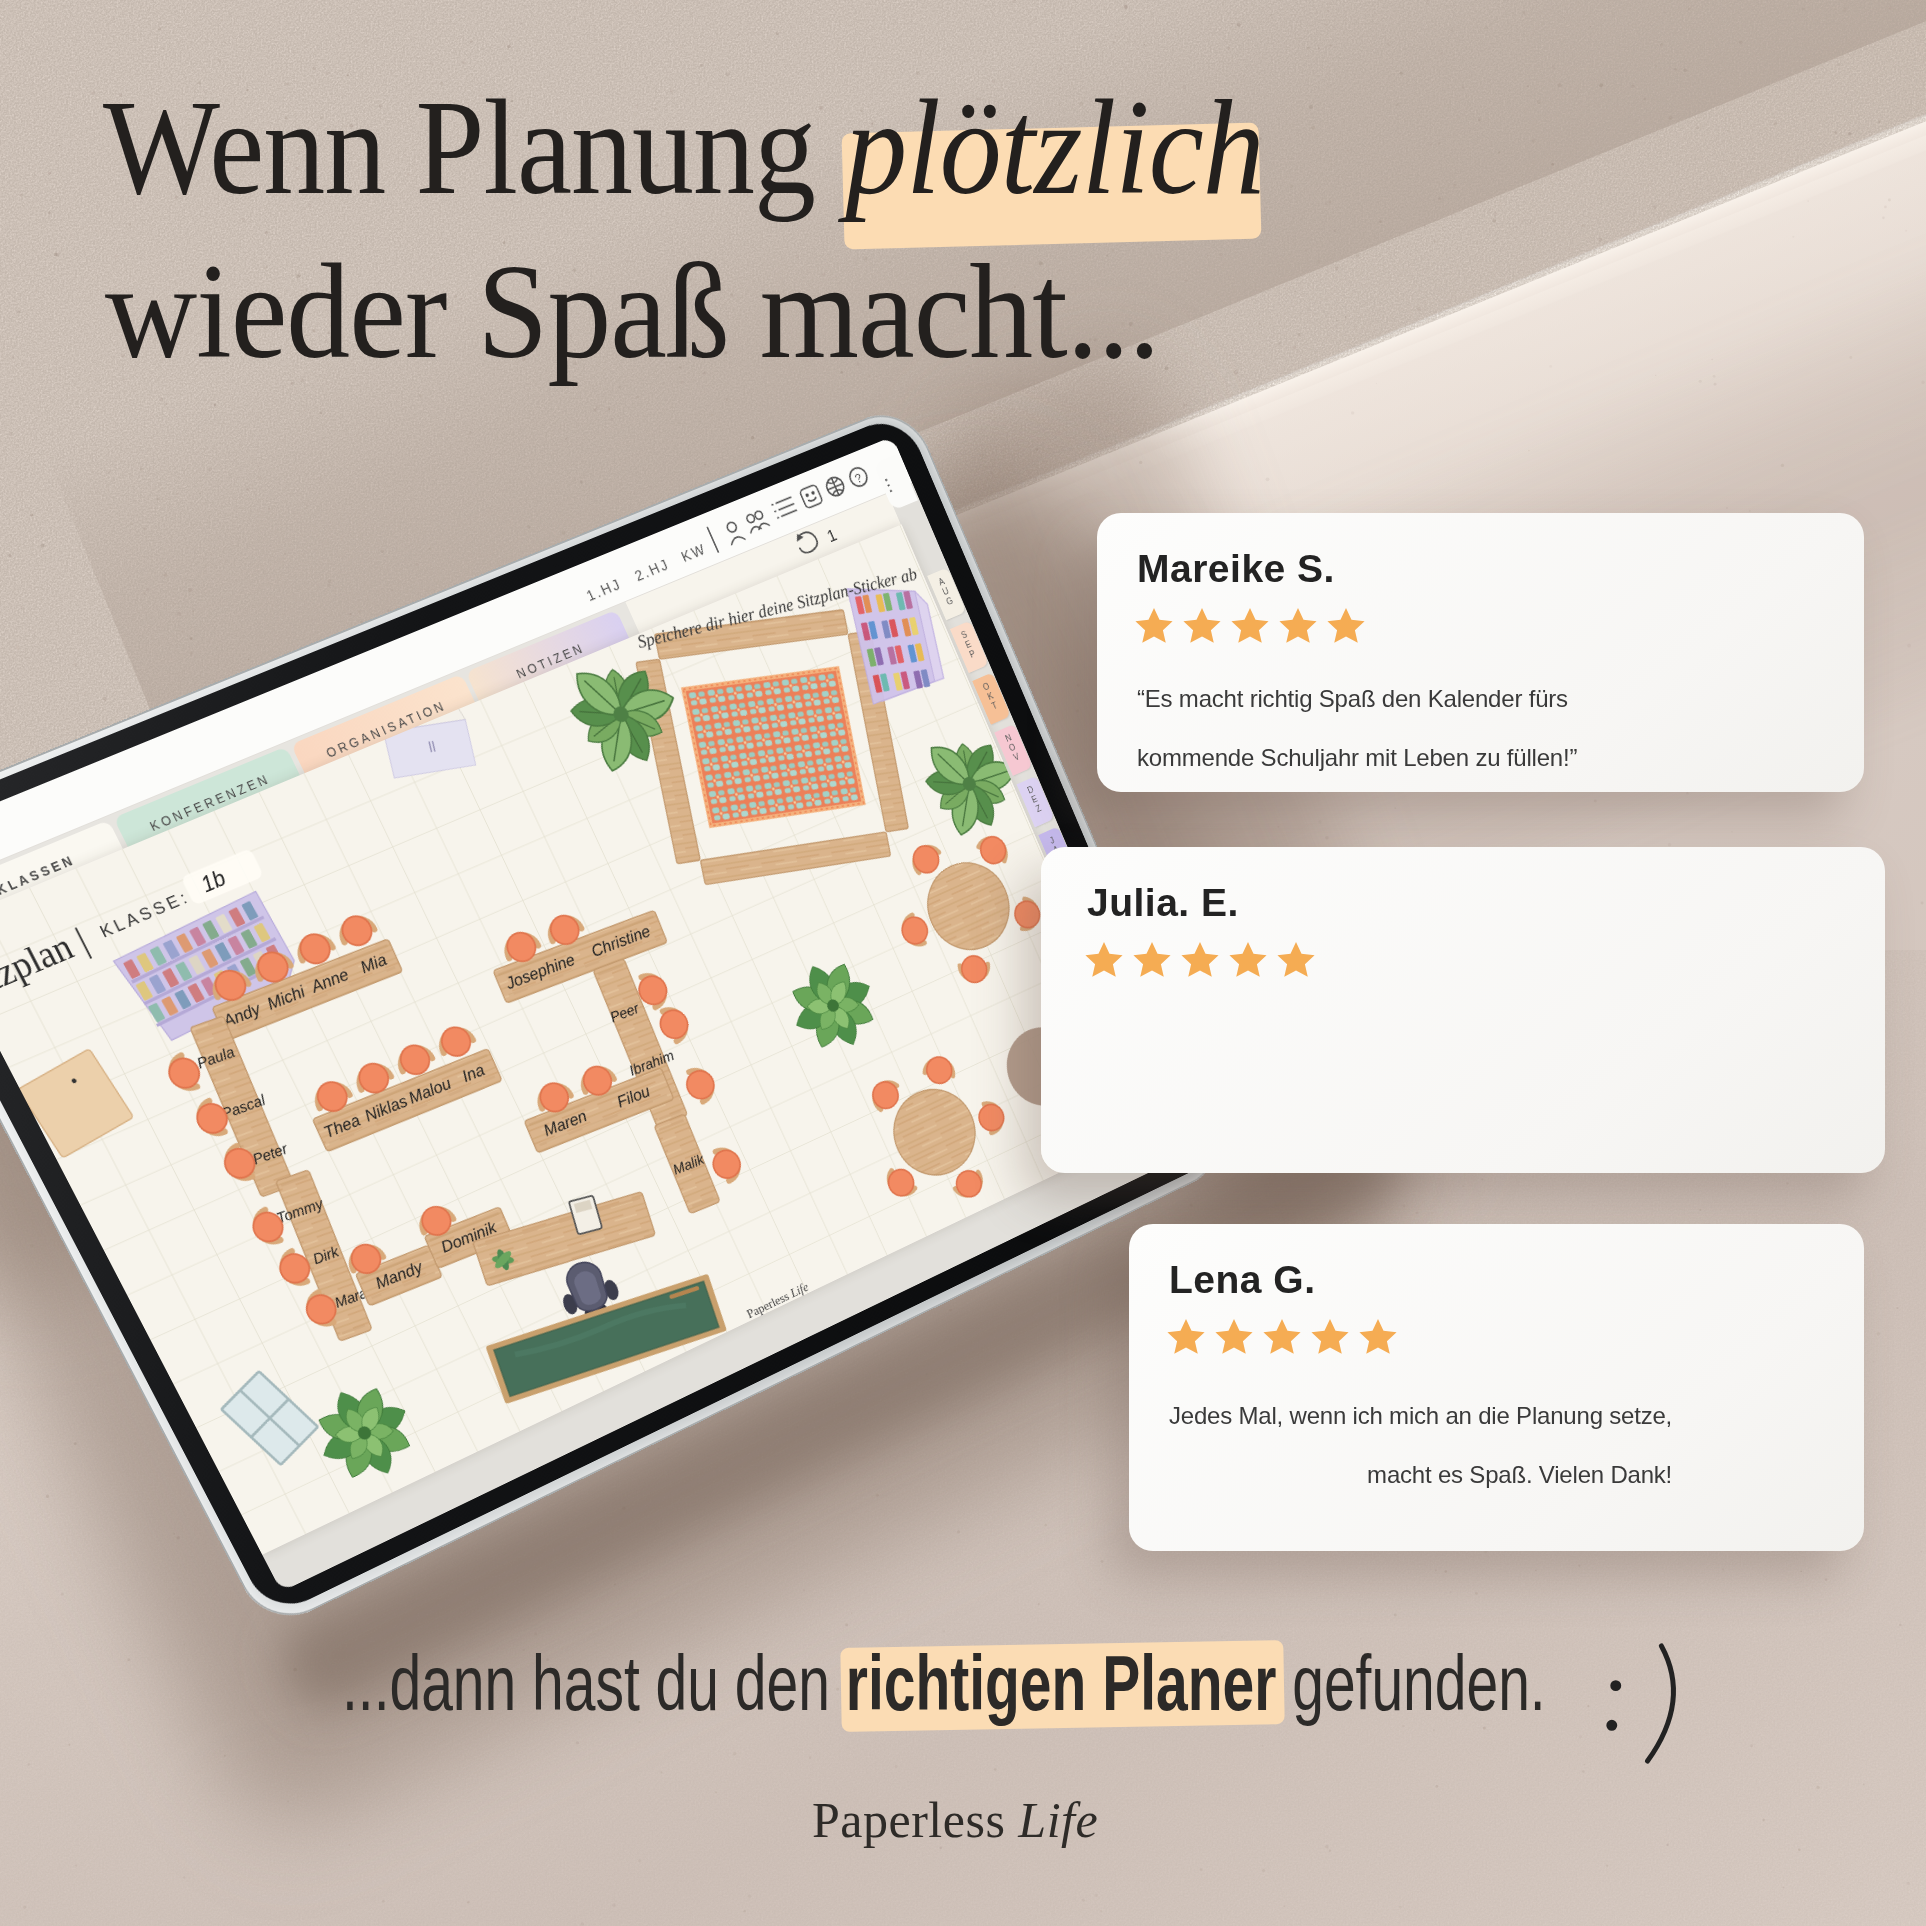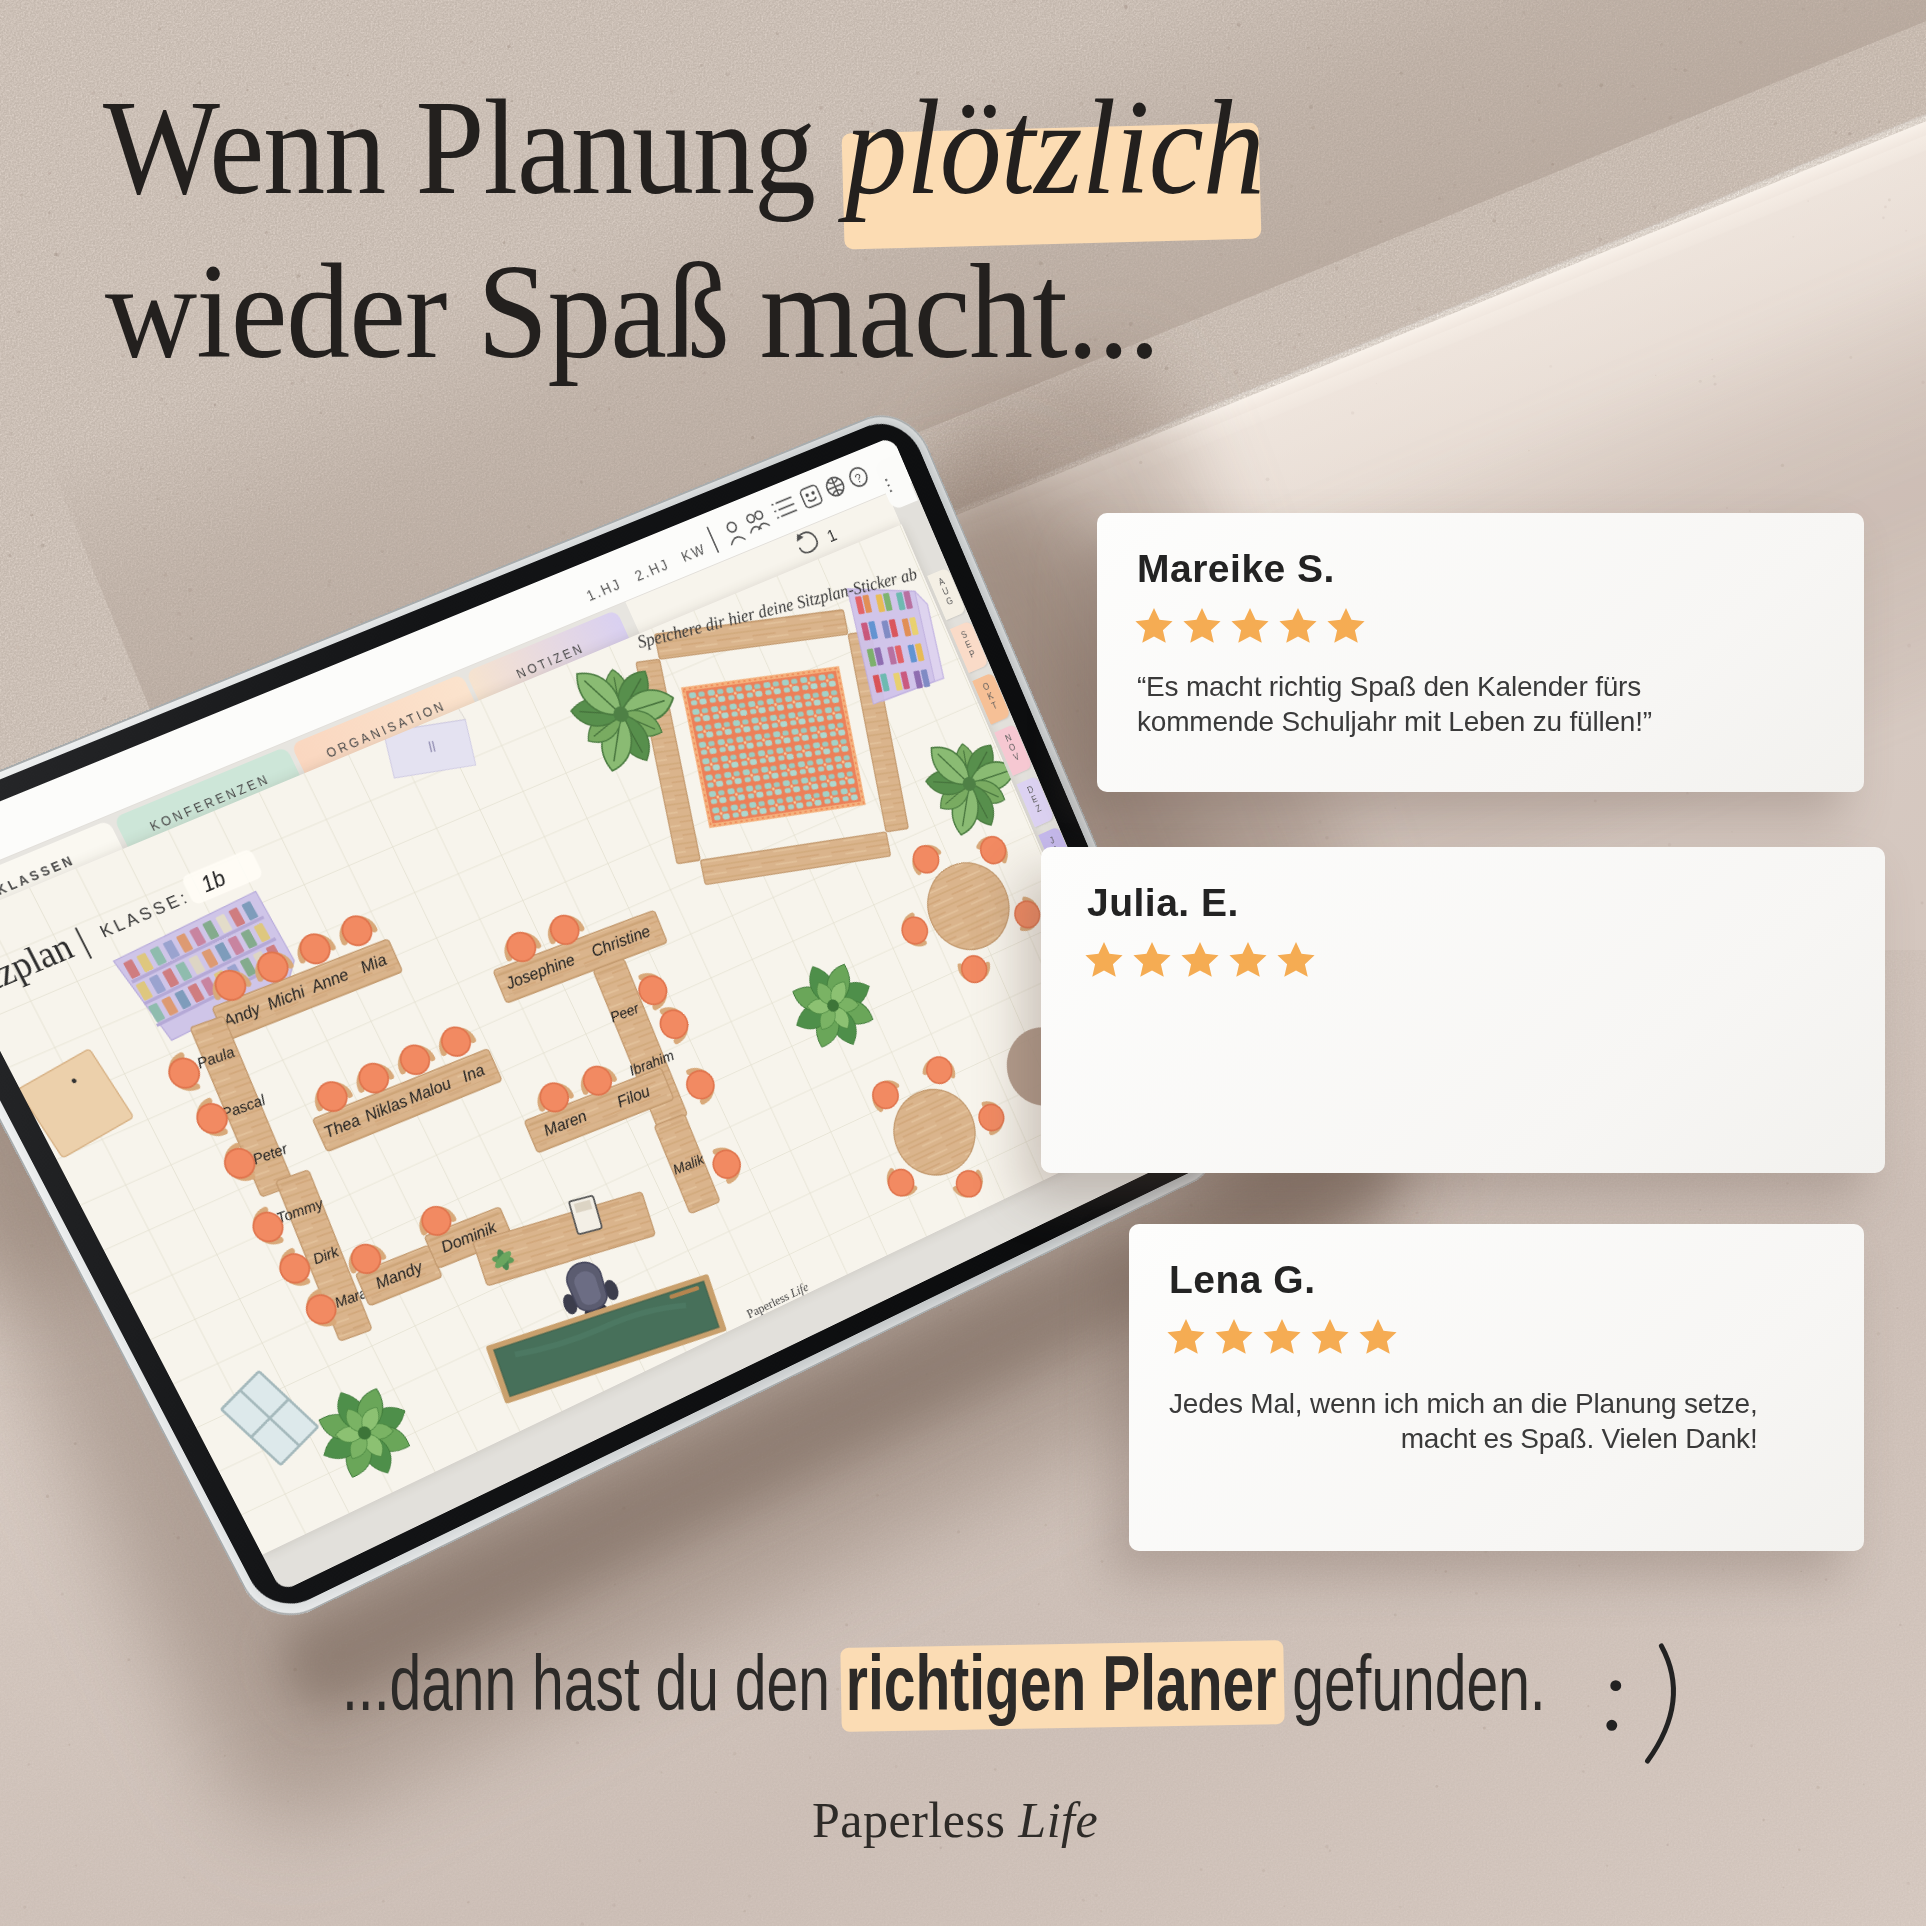--- a/index.html
+++ b/index.html
@@ -33,24 +33,24 @@
 #screen { position:absolute; left:36px; top:30px; width:1255px; height:915px; border-radius:16px; background:#e2e0db; overflow:hidden; }
 #toolbar { position:absolute; left:0; top:0; width:100%; height:57px; background:#fcfcfa; border-bottom:1.5px solid #e2dfda; z-index:2; }
 #dots { position:absolute; z-index:3; right:2px; top:20px; width:34px; height:57px; background:#fbfbf9; border-radius:12px 0 0 12px; color:#555; font-size:20px; text-align:center; line-height:53px; letter-spacing:0; writing-mode:vertical-rl; }
 #tabrow { position:absolute; left:0; top:57px; width:871px; height:50px; background:#e7e5e0; }
 .ftab { position:absolute; top:4px; height:46px; border-radius:10px 10px 0 0; font-size:14px; letter-spacing:3.5px; color:#4c4c4c; text-align:center; line-height:48px; }
 #page { position:absolute; left:0; top:95px; width:1222px; height:772px; background:#f7f4ec; box-shadow:0 0 12px rgba(90,80,60,0.18); overflow:hidden; }
 .sheet { position:absolute; left:0; top:0; }
 .mtab { position:absolute; left:1226px; width:28px; height:55px; border-radius:0 8px 8px 0; font-size:10px; line-height:12px; letter-spacing:0.5px; color:#5a5a5a; text-align:center; padding-top:7px; box-shadow:1px 1px 2px rgba(0,0,0,0.10); }
 
 
-.card { position:absolute; background:linear-gradient(140deg,#fdfdfc 0%,#f7f6f4 70%,#f2f1ee 100%); border-radius:10px; box-shadow:-20px 26px 48px rgba(110,90,78,0.30); }
+.card { position:absolute; background:linear-gradient(140deg,#fdfdfc 0%,#f7f6f4 70%,#f2f1ee 100%); border-radius:24px; box-shadow:-20px 26px 48px rgba(110,90,78,0.30); }
 .card .nm { position:absolute; left:40px; top:34px; font-size:39px; font-weight:bold; color:#232323; letter-spacing:0.5px; }
 .card .st { position:absolute; left:38px; top:95px; display:flex; gap:10px; }
-.card .tx { position:absolute; left:40px; font-size:28px; line-height:35px; color:#3a3a3a; letter-spacing:-0.2px; }
+.card .tx { position:absolute; left:40px; font-size:24px; line-height:59px; color:#3a3a3a; letter-spacing:-0.2px; }
 
 
 #bline { position:absolute; left:342px; top:1639px; font-size:77px; color:#2c2a28; white-space:nowrap; transform:scaleX(0.74); transform-origin:0 0; letter-spacing:0; }
 #bhl { position:absolute; left:841px; top:1644px; width:443px; height:84px; background:#fbdcb4; border-radius:8px; transform:rotate(-1deg); }
 #blogo { position:absolute; left:812px; top:1791px; font-family:"Liberation Serif",serif; font-size:50px; color:#2e2b28; letter-spacing:0.5px; }
 </style></head>
 <body>
 
 <div id="wall"></div>
 

